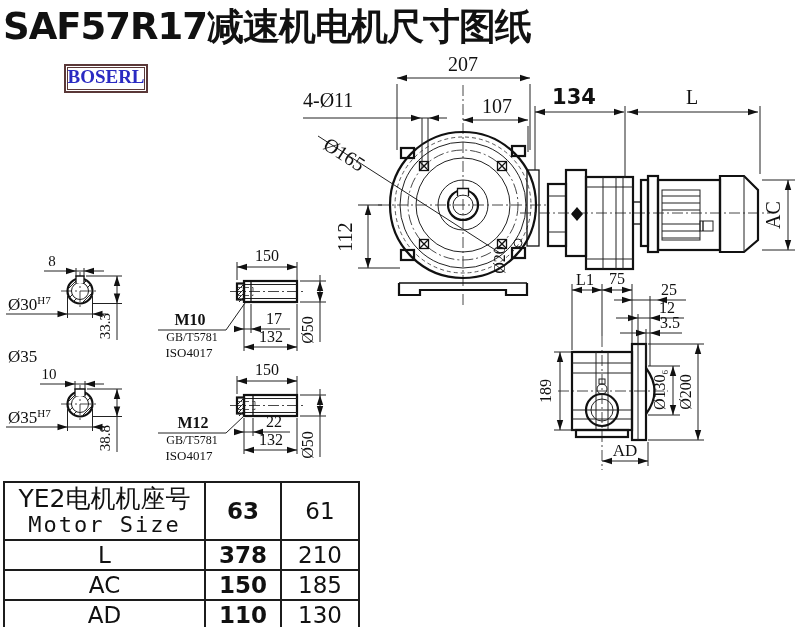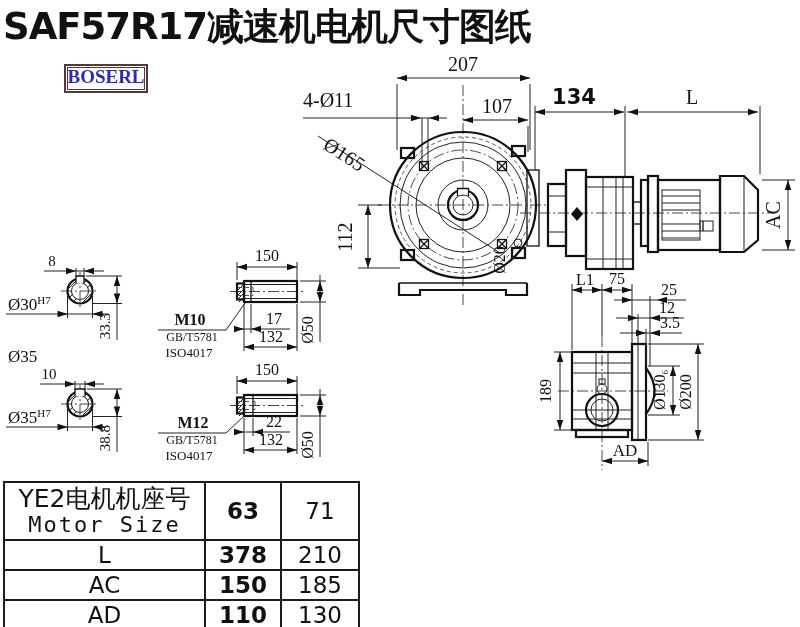--- a/index.html
+++ b/index.html
@@ -400,21 +400,21 @@
   </div>
 
   <table id="mtable">
     <tbody>
         <tr class="hd">
       <td class="c1">
         <div class="cn">YE2电机机座号</div>
         <div class="en">Motor Size</div>
       </td>
       <td class="c2">63</td>
-      <td class="c3">71</td>
+      <td class="c3">61</td>
     </tr>
     <tr class="r">
       <td class="c1">L</td>
       <td class="c2">378</td>
       <td class="c3">210</td>
     </tr>
     <tr class="r">
       <td class="c1">AC</td>
       <td class="c2">150</td>
       <td class="c3">185</td>

